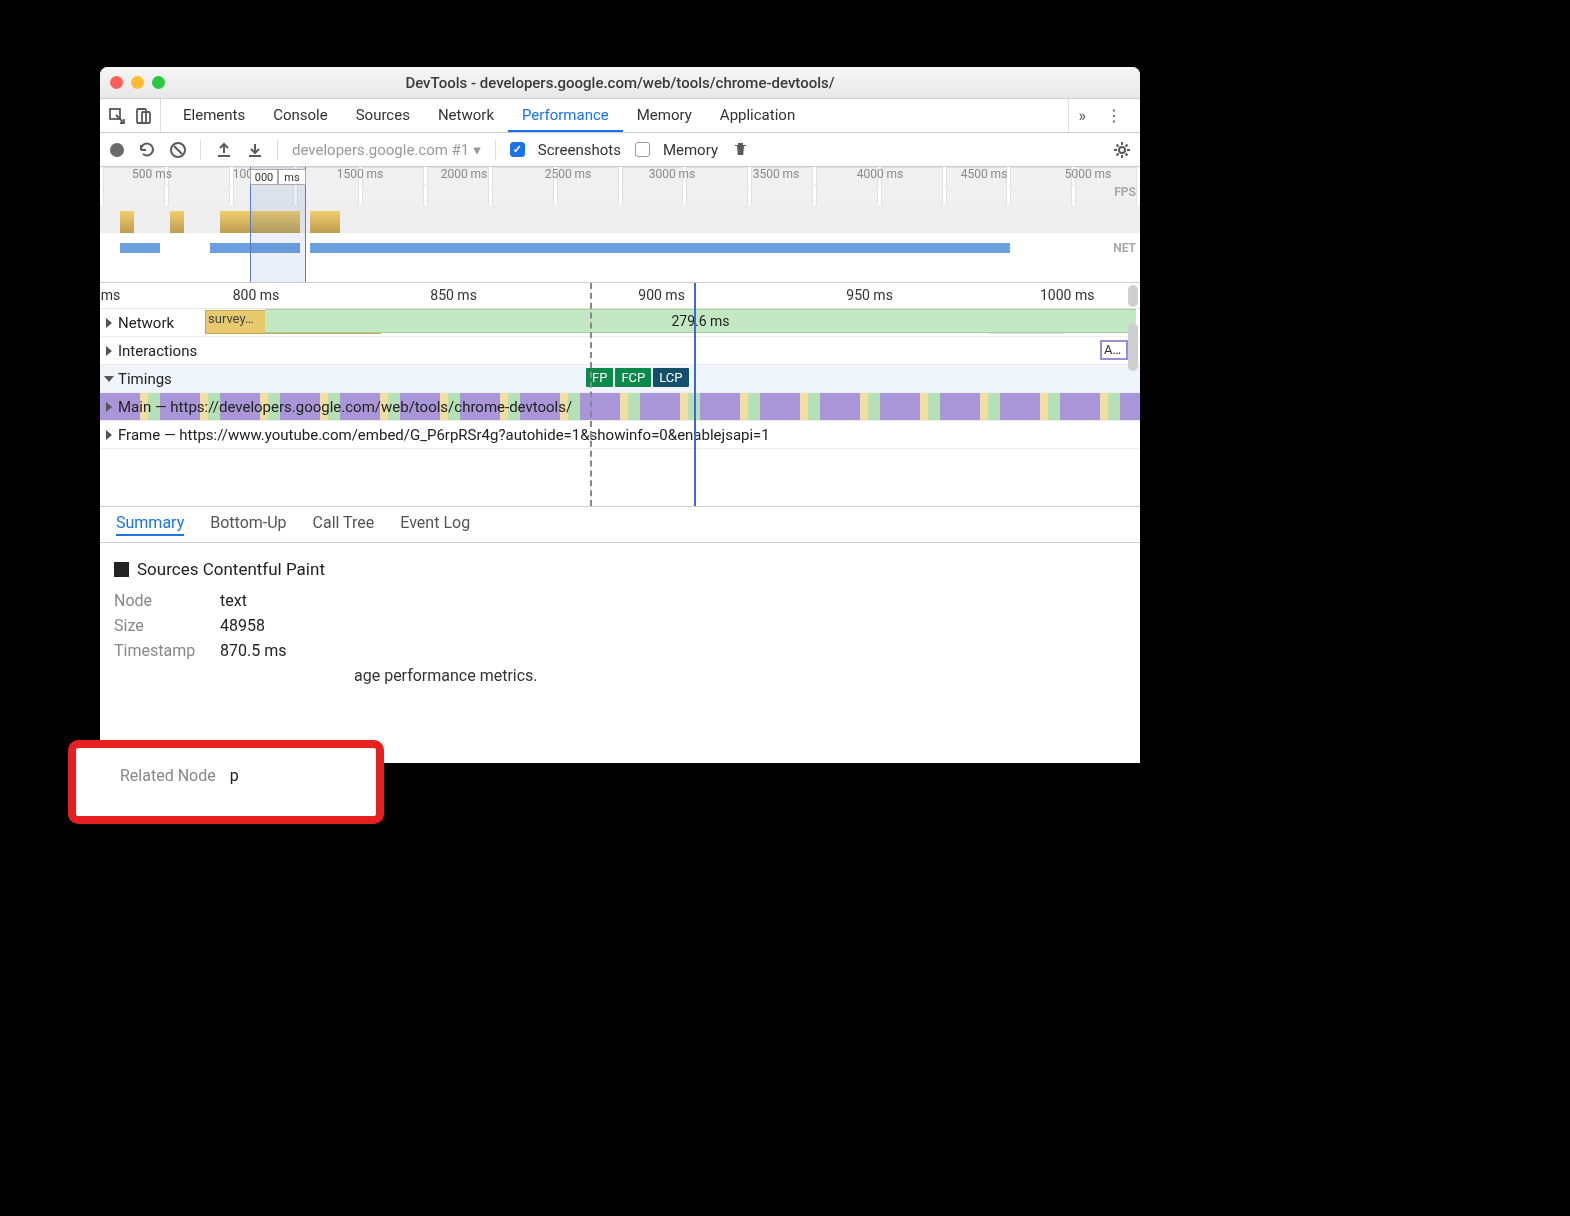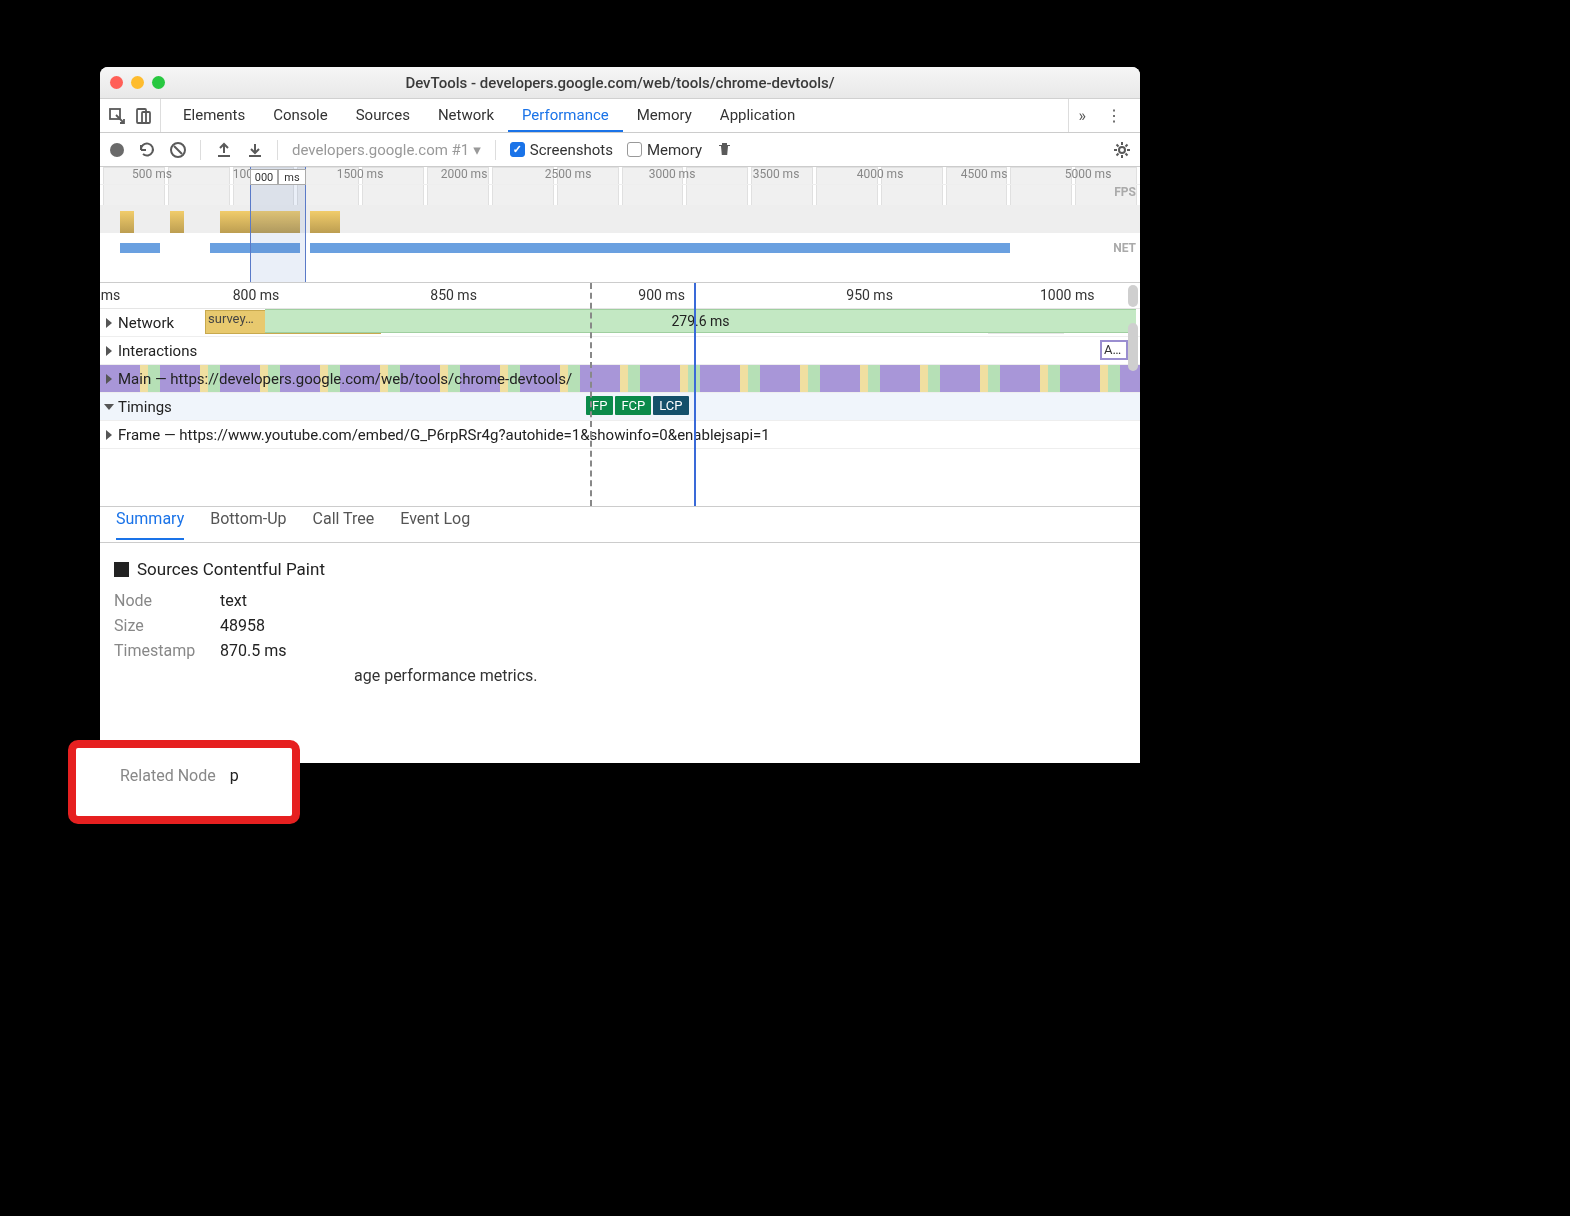--- a/index.html
+++ b/index.html
@@ -21,21 +21,21 @@
 .tabs .tab.active { color:#1a73e8; border-bottom-color:#1a73e8; }
 .tabs .more{margin-left:auto;padding:0 10px;color:#555;border-left:1px solid #ddd;height:100%;display:flex;align-items:center}
 .tabs .kebab{padding:0 10px;color:#555;height:100%;display:flex;align-items:center}
 
 
 .toolbar{height:34px;border-bottom:1px solid #ccc;display:flex;align-items:center;gap:14px;padding:0 10px;font-size:15px;color:#333}
 .toolbar .rec{width:14px;height:14px;border-radius:50%;background:#6a6a6a}
 .toolbar svg{width:17px;height:17px;stroke:#5a5a5a;fill:none;stroke-width:2}
 .toolbar .sep{width:1px;height:20px;background:#ddd}
 .toolbar .sel{color:#999;display:flex;align-items:center;gap:4px}
-.toolbar .chk{display:flex;align-items:center;gap:5px}
+.toolbar .chk{display:flex;align-items:center;gap:13px}
 .toolbar .chk .box{width:15px;height:15px;border-radius:3px;border:1px solid #999;display:flex;align-items:center;justify-content:center}
 .toolbar .chk .box.checked{background:#1a73e8;border-color:#1a73e8}
 .toolbar .chk .box.checked::after{content:"✓";color:#fff;font-size:11px;font-weight:bold}
 .toolbar .trash{fill:#5a5a5a;stroke:none}
 .toolbar .gear{margin-left:auto}
 
 
 .overview{position:relative;height:116px;border-bottom:1px solid #ccc;background:#fff;font-size:12px;color:#888}
 .ov-ticks{position:absolute;top:0;left:0;right:0;height:18px;display:flex;border-bottom:1px solid #eee}
 .ov-ticks span{flex:1;text-align:center}
@@ -77,33 +77,33 @@
 .interaction-a{position:absolute;right:12px;top:3px;width:28px;height:20px;border:2px solid #9a8ed0;font-size:13px;color:#333;text-align:left;padding-left:2px}
 
 
 .vline{position:absolute;top:0;bottom:0;width:2px;background:#3a6ad8;z-index:5}
 .vdash{position:absolute;top:0;bottom:0;border-left:2px dashed #888;z-index:4}
 .scrollbar{position:absolute;right:2px;top:0;width:10px;bottom:0}
 .scrollbar .thumb{position:absolute;width:10px;background:#cfcfcf;border-radius:5px}
 
 
 .btabs{height:36px;border-bottom:1px solid #ccc;display:flex;align-items:center;gap:26px;padding:0 16px;font-size:16px;color:#555}
-.btabs .bt{cursor:pointer;padding-bottom:10px;border-bottom:2px solid transparent}
+.btabs .bt{cursor:pointer;padding-bottom:2px;border-bottom:2px solid transparent}
 .btabs .bt.active{color:#1a73e8;border-bottom-color:#1a73e8}
 
 
 .summary{padding:16px 14px;font-size:16px;color:#222}
 .summary h4{display:flex;align-items:center;gap:8px;font-weight:400;font-size:17px;margin-bottom:12px}
 .summary h4 .sw{width:15px;height:15px;background:#222}
 .summary .kv{display:flex;gap:10px;margin:6px 0}
 .summary .kv .k{color:#888;width:96px}
 .summary .desc{color:#333;margin-top:0}
 
 
-.redbox{position:absolute;left:68px;top:740px;width:232px;height:84px;border:8px solid #e62020;border-radius:10px;z-index:20;background:#fff;padding:18px 0 0 44px;font-size:16px;color:#888}
+.redbox{position:absolute;left:68px;top:740px;width:316px;height:84px;border:8px solid #e62020;border-radius:10px;z-index:20;background:#fff;padding:18px 0 0 44px;font-size:16px;color:#888}
 .redbox .v{color:#222;margin-left:10px}
 
 </style>
 </head>
 <body>
 
 <div class="window">
 
   <div class="titlebar">
     <div class="traffic">
@@ -248,33 +248,33 @@
       <div class="net-bar">survey…</div>
       <div class="net-bar2"></div>
       <div class="net-bar3">g g…</div>
     </div>
     <div class="frames-bar">279.6 ms</div>
     <div class="d-row">
       <span class="disc"></span>
         <span class="lbl">Interactions</span>
       <div class="interaction-a">A…</div>
     </div>
-    <div class="d-row main" style="overflow:hidden">
-      <div class="main-stripe"></div>
-      <span class="disc main-lbl"></span>
-        <span class="lbl main-lbl">Main — https://developers.google.com/web/tools/chrome-devtools/</span>
-    </div>
     <div class="d-row timings">
       <span class="disc open"></span>
         <span class="lbl">Timings</span>
       <div class="timing-chips">
         <span class="fp">FP</span>
         <span class="fcp">FCP</span>
         <span class="lcp">LCP</span>
       </div>
+    </div>
+    <div class="d-row main" style="overflow:hidden">
+      <div class="main-stripe"></div>
+      <span class="disc main-lbl"></span>
+        <span class="lbl main-lbl">Main — https://developers.google.com/web/tools/chrome-devtools/</span>
     </div>
     <div class="d-row">
       <span class="disc"></span>
         <span class="lbl">Frame — https://www.youtube.com/embed/G_P6rpRSr4g?autohide=1&amp;showinfo=0&amp;enablejsapi=1</span>
     </div>
 
     <div class="vdash" style="left:490px"></div>
     <div class="vline" style="left:594px"></div>
 
     <div class="scrollbar">

